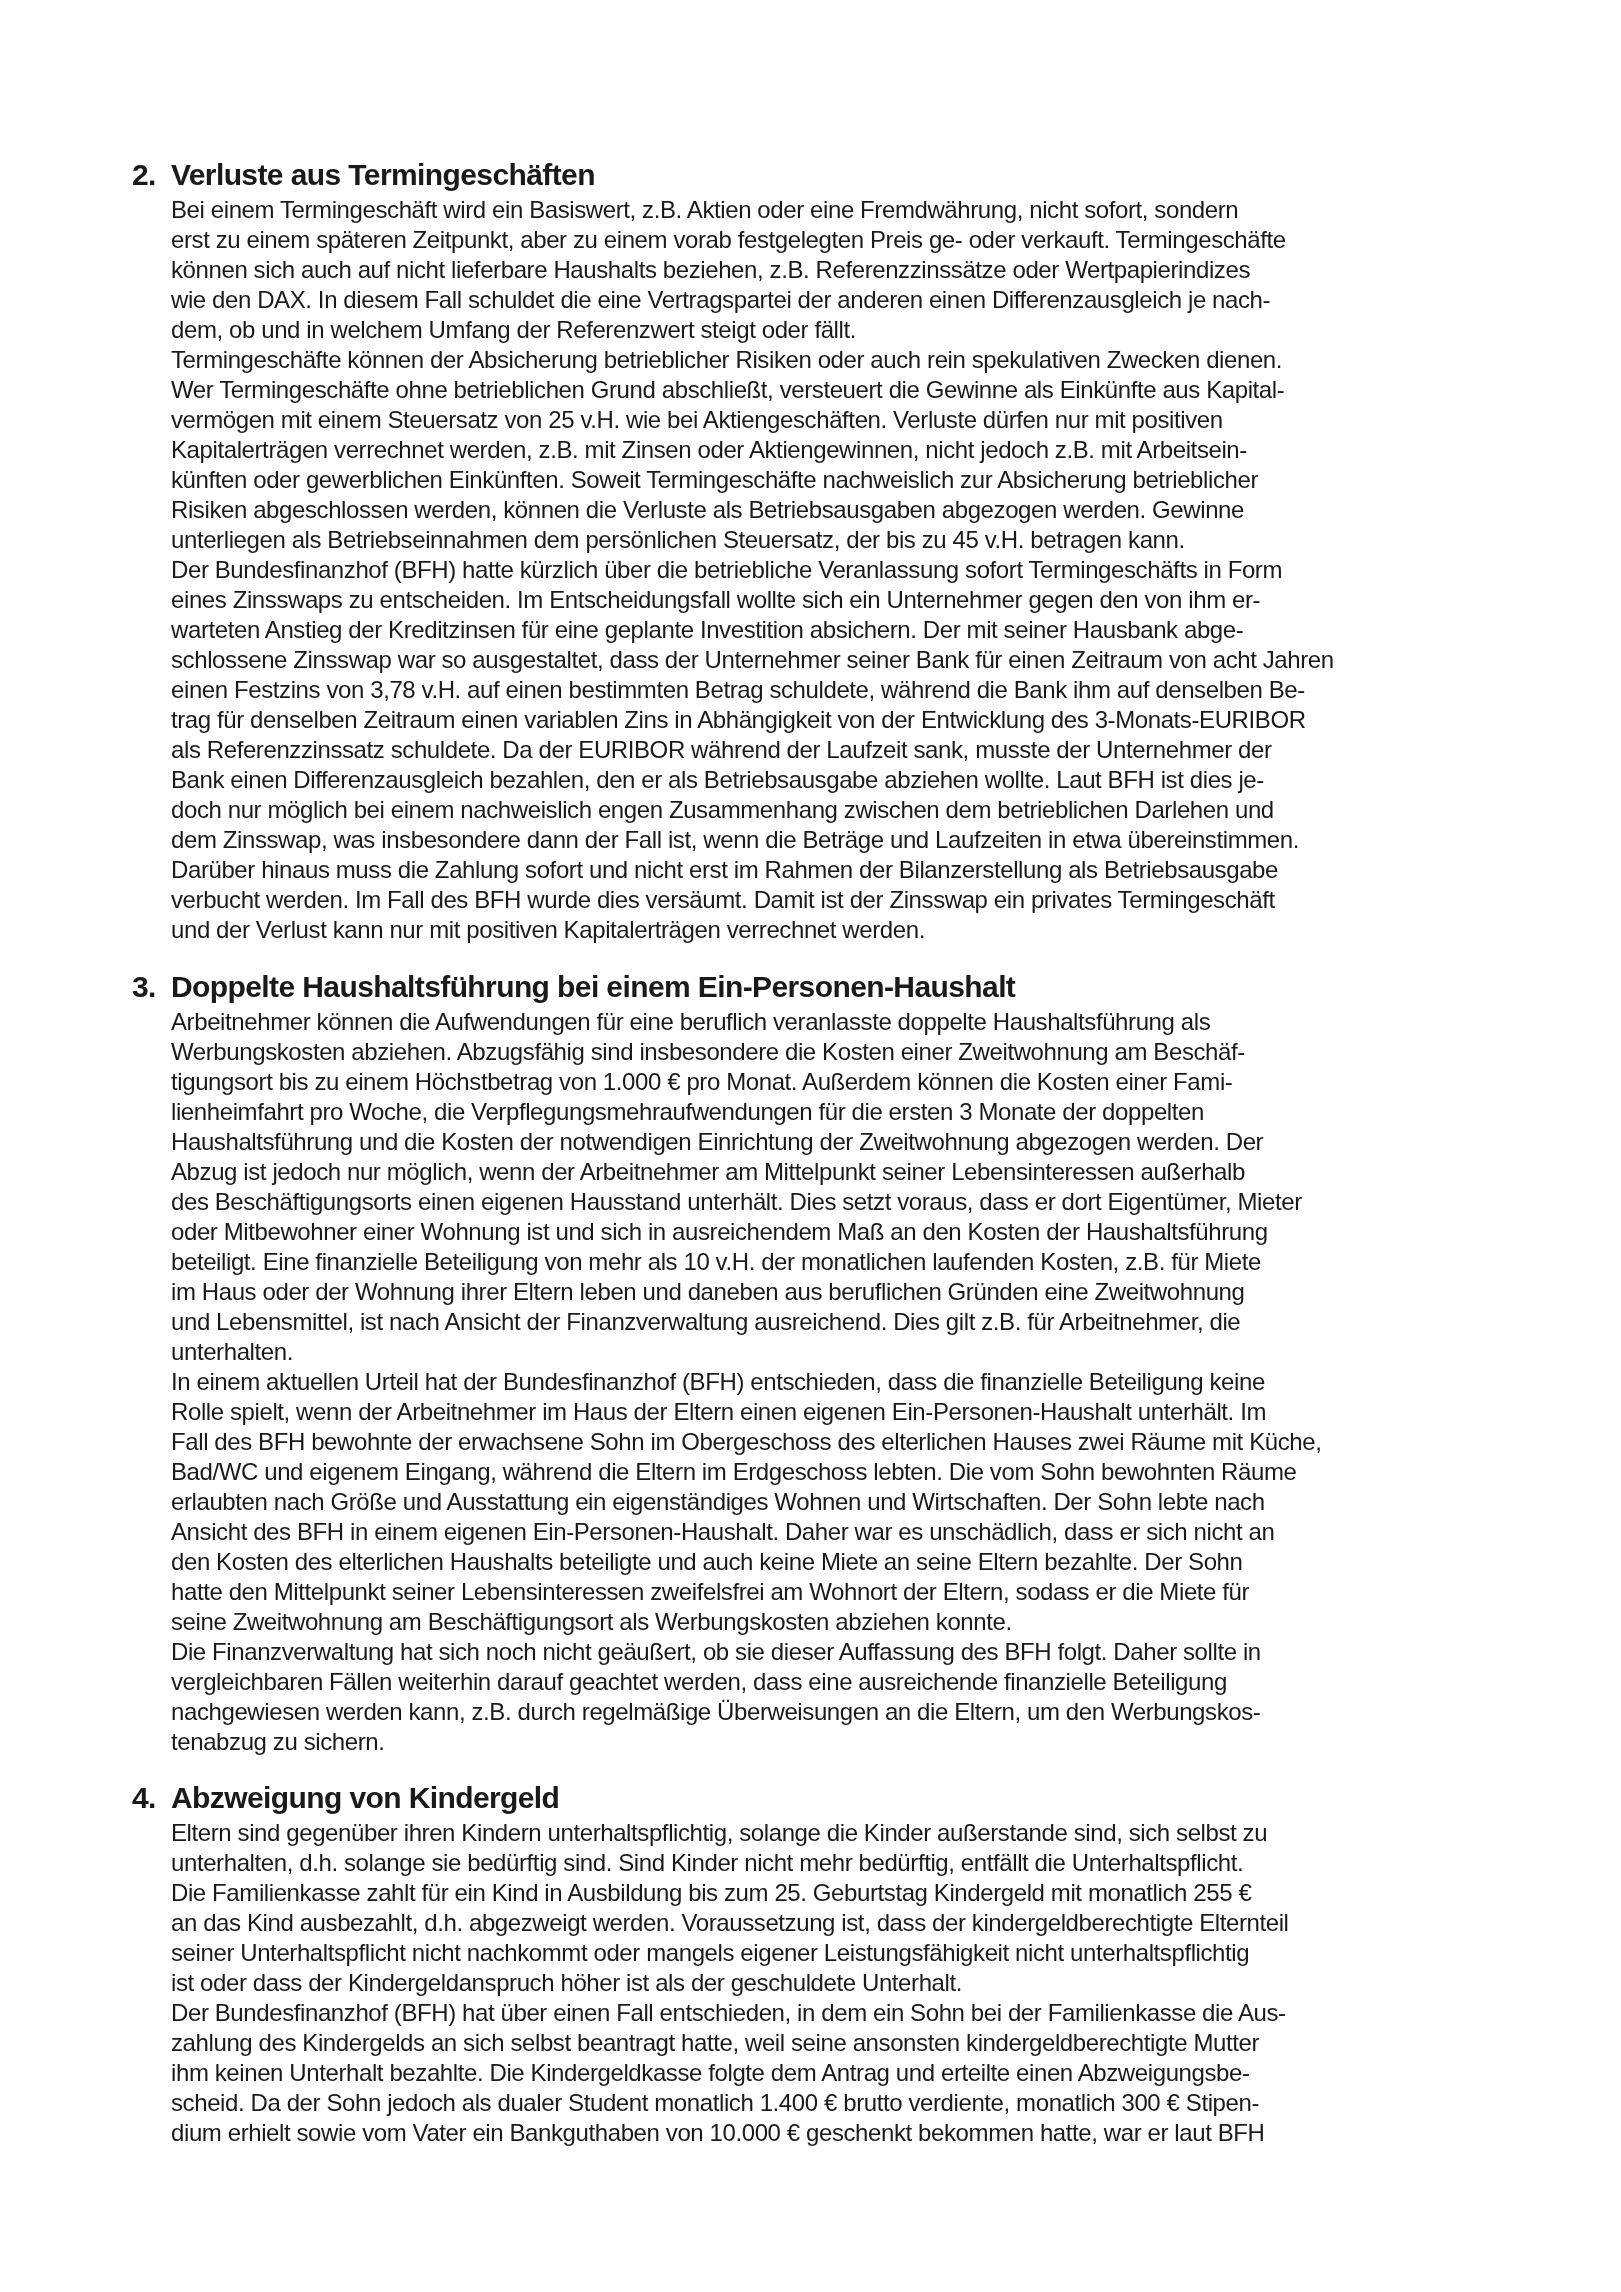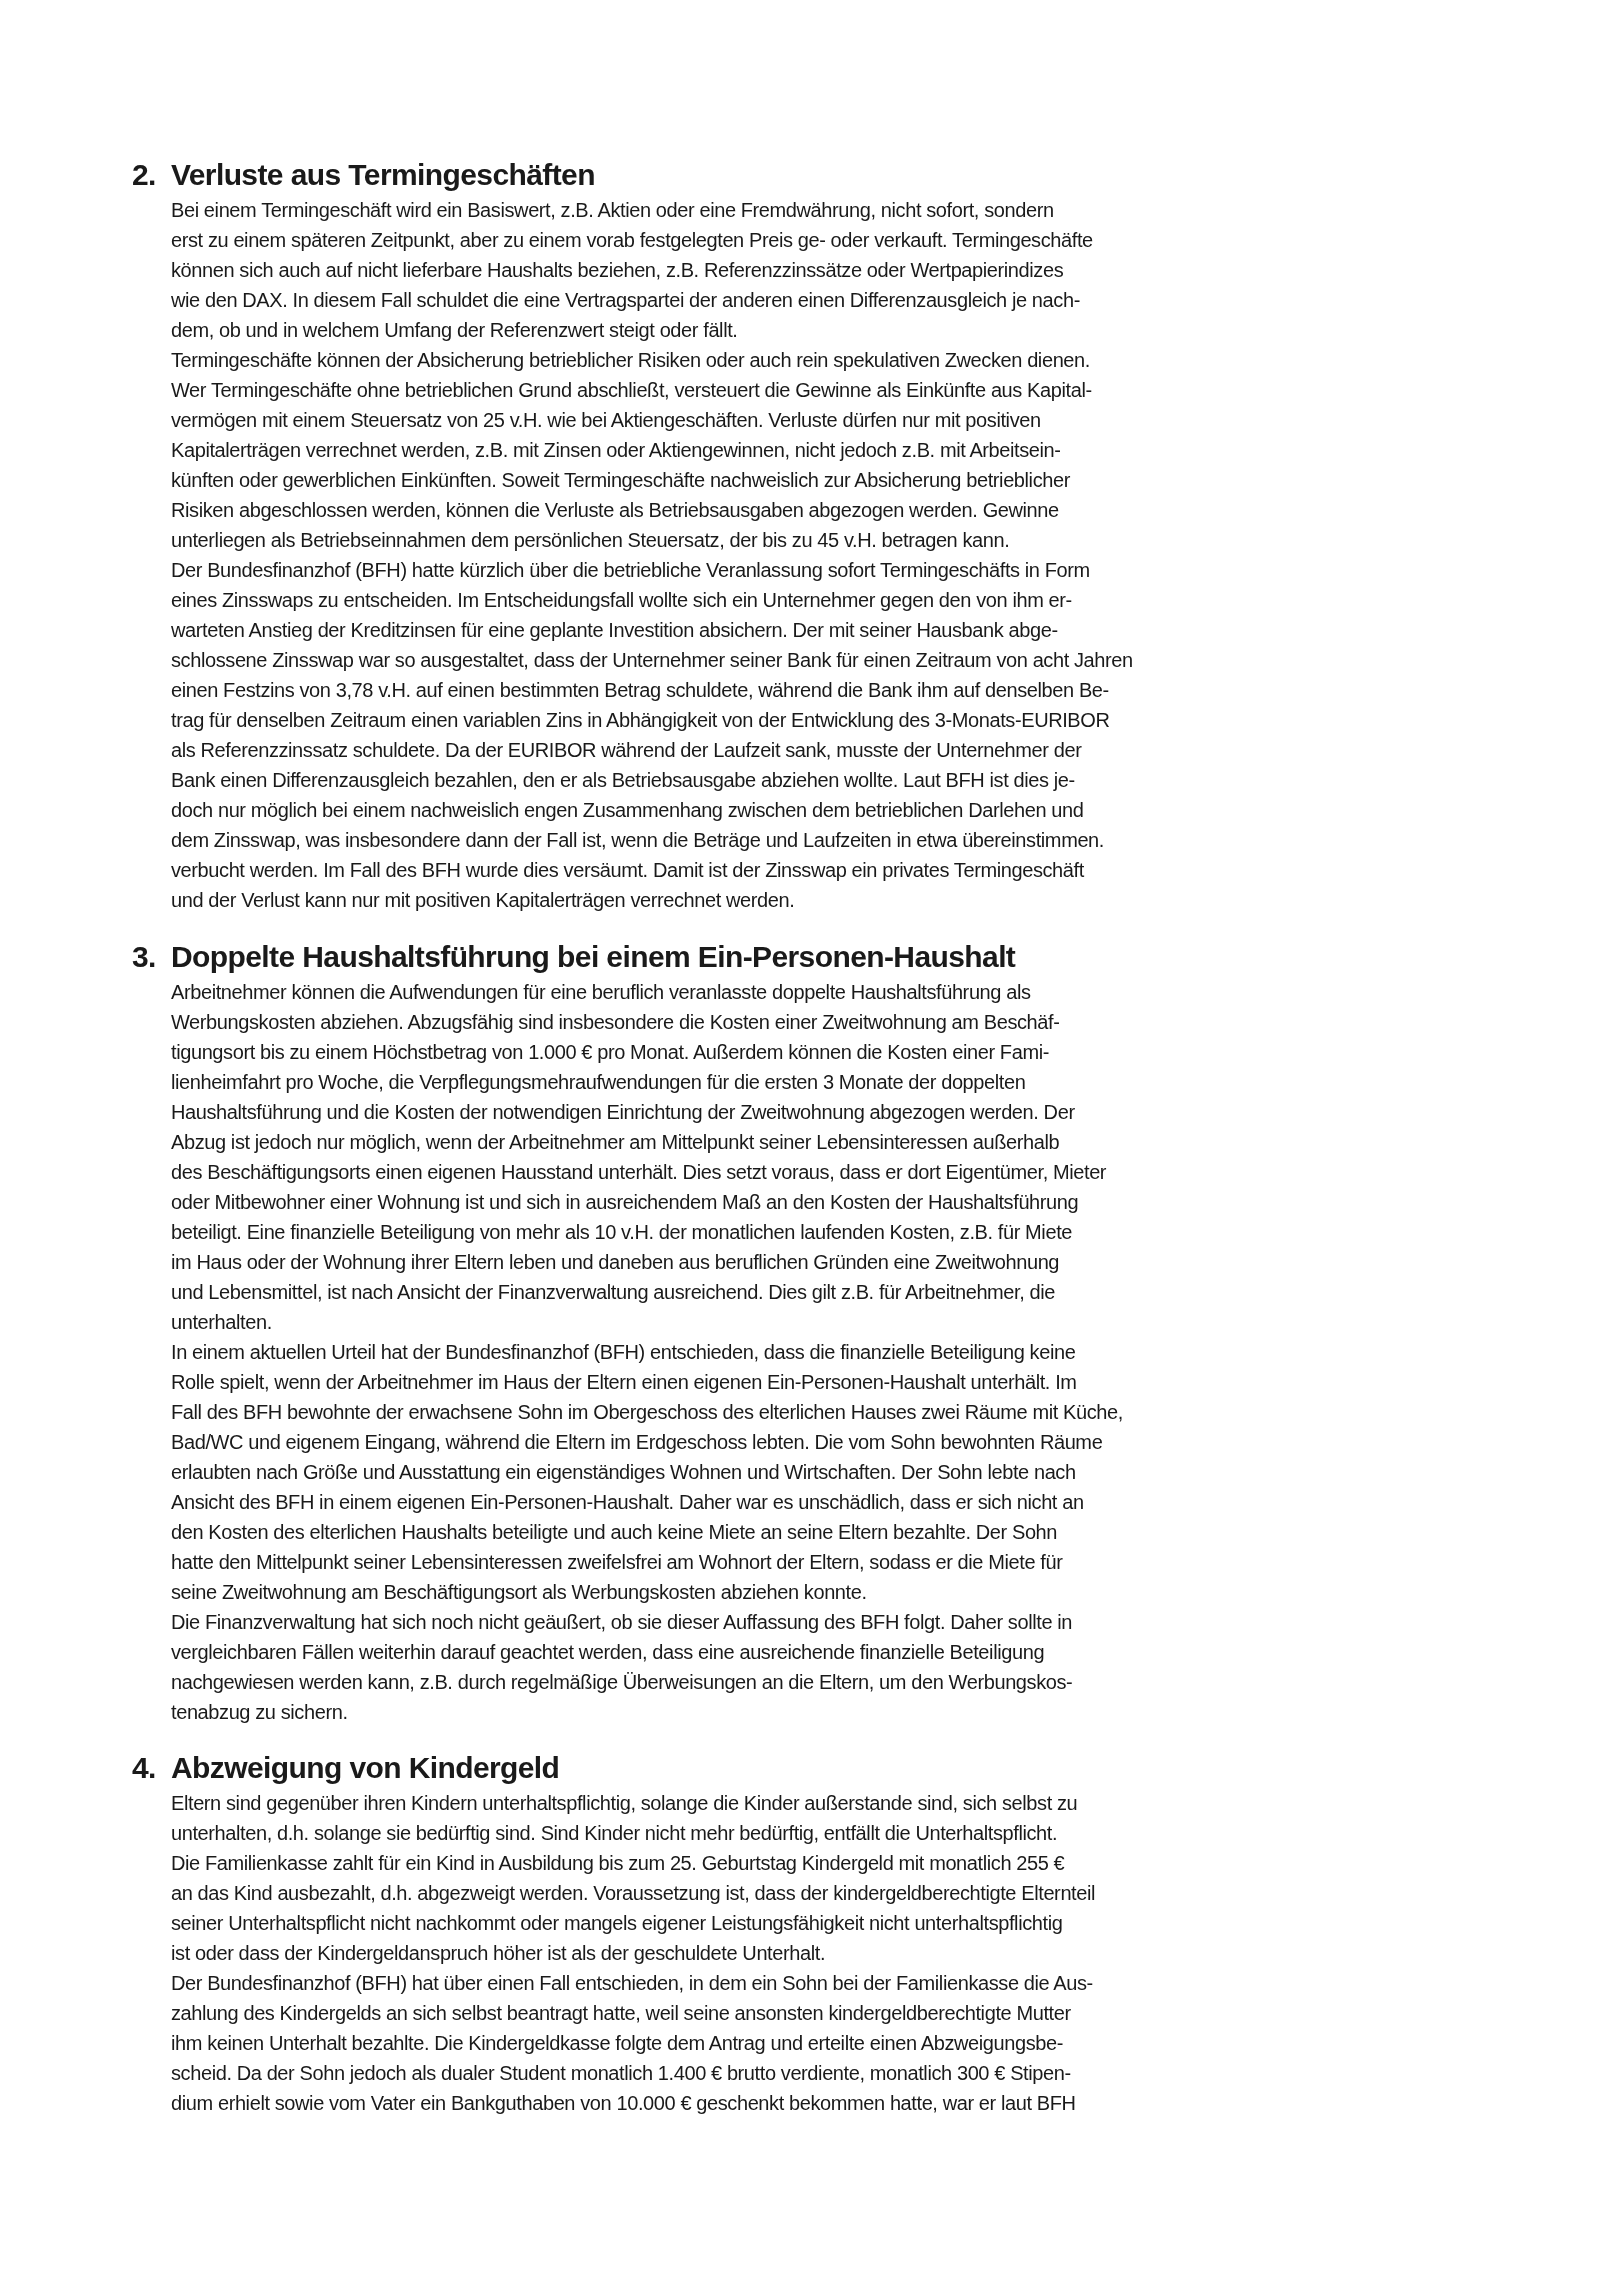--- a/index.html
+++ b/index.html
@@ -32,21 +32,21 @@
     line-height: 40px;
     letter-spacing: -0.6px;
     white-space: nowrap;
   }
   .sec-num {
     position: absolute;
     left: -39px;
     top: 0;
   }
   .sec-body {
-    font-size: 20px;
+    font-size: 24px;
     line-height: 30px;
     letter-spacing: -0.4px;
   }
   .body-line {
     white-space: nowrap;
   }
 </style>
 </head>
 <body>
 
@@ -73,20 +73,21 @@
           <div class="body-line">Der Bundesfinanzhof (BFH) hatte kürzlich über die betriebliche Veranlassung sofort Termingeschäfts in Form</div>
           <div class="body-line">eines Zinsswaps zu entscheiden. Im Entscheidungsfall wollte sich ein Unternehmer gegen den von ihm er-</div>
           <div class="body-line">warteten Anstieg der Kreditzinsen für eine geplante Investition absichern. Der mit seiner Hausbank abge-</div>
           <div class="body-line">schlossene Zinsswap war so ausgestaltet, dass der Unternehmer seiner Bank für einen Zeitraum von acht Jahren</div>
           <div class="body-line">einen Festzins von 3,78 v.H. auf einen bestimmten Betrag schuldete, während die Bank ihm auf denselben Be-</div>
           <div class="body-line">trag für denselben Zeitraum einen variablen Zins in Abhängigkeit von der Entwicklung des 3-Monats-EURIBOR</div>
           <div class="body-line">als Referenzzinssatz schuldete. Da der EURIBOR während der Laufzeit sank, musste der Unternehmer der</div>
           <div class="body-line">Bank einen Differenzausgleich bezahlen, den er als Betriebsausgabe abziehen wollte. Laut BFH ist dies je-</div>
           <div class="body-line">doch nur möglich bei einem nachweislich engen Zusammenhang zwischen dem betrieblichen Darlehen und</div>
           <div class="body-line">dem Zinsswap, was insbesondere dann der Fall ist, wenn die Beträge und Laufzeiten in etwa übereinstimmen.</div>
+          <div class="body-line">Darüber hinaus muss die Zahlung sofort und nicht erst im Rahmen der Bilanzerstellung als Betriebsausgabe</div>
           <div class="body-line">verbucht werden. Im Fall des BFH wurde dies versäumt. Damit ist der Zinsswap ein privates Termingeschäft</div>
           <div class="body-line">und der Verlust kann nur mit positiven Kapitalerträgen verrechnet werden.</div>
         </div>
   </div>
 
   <div class="section">
     <div class="sec-heading">
       <span class="sec-num">3.</span>
       <span class="sec-title">Doppelte Haushaltsführung bei einem Ein-Personen-Haushalt</span>
     </div>

